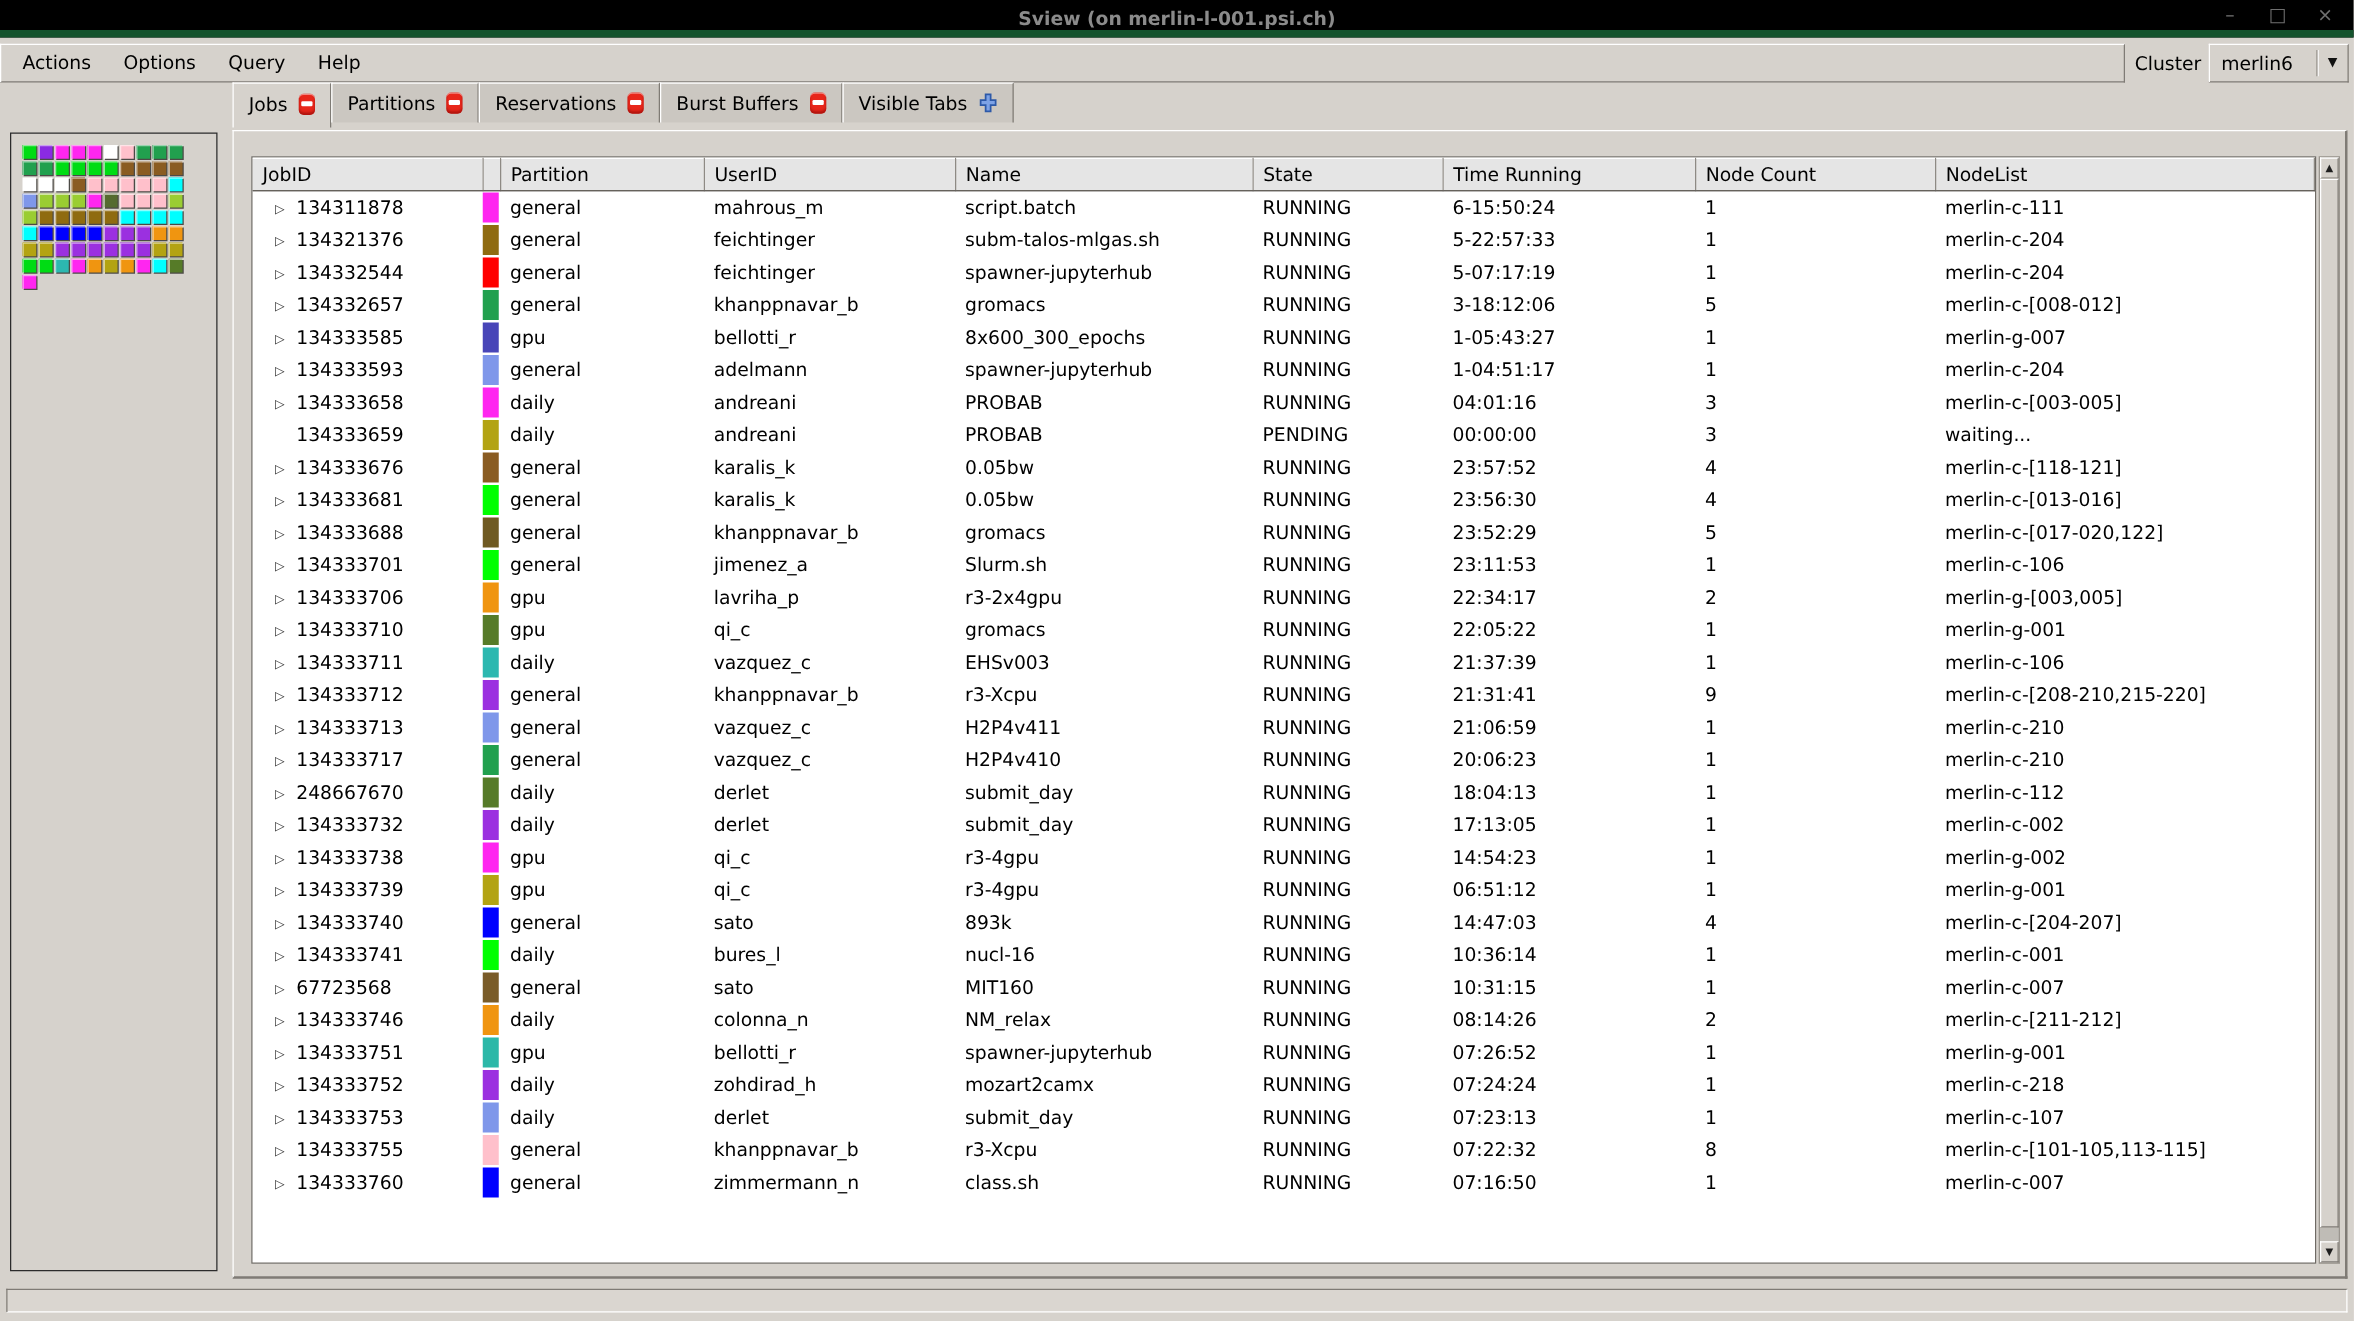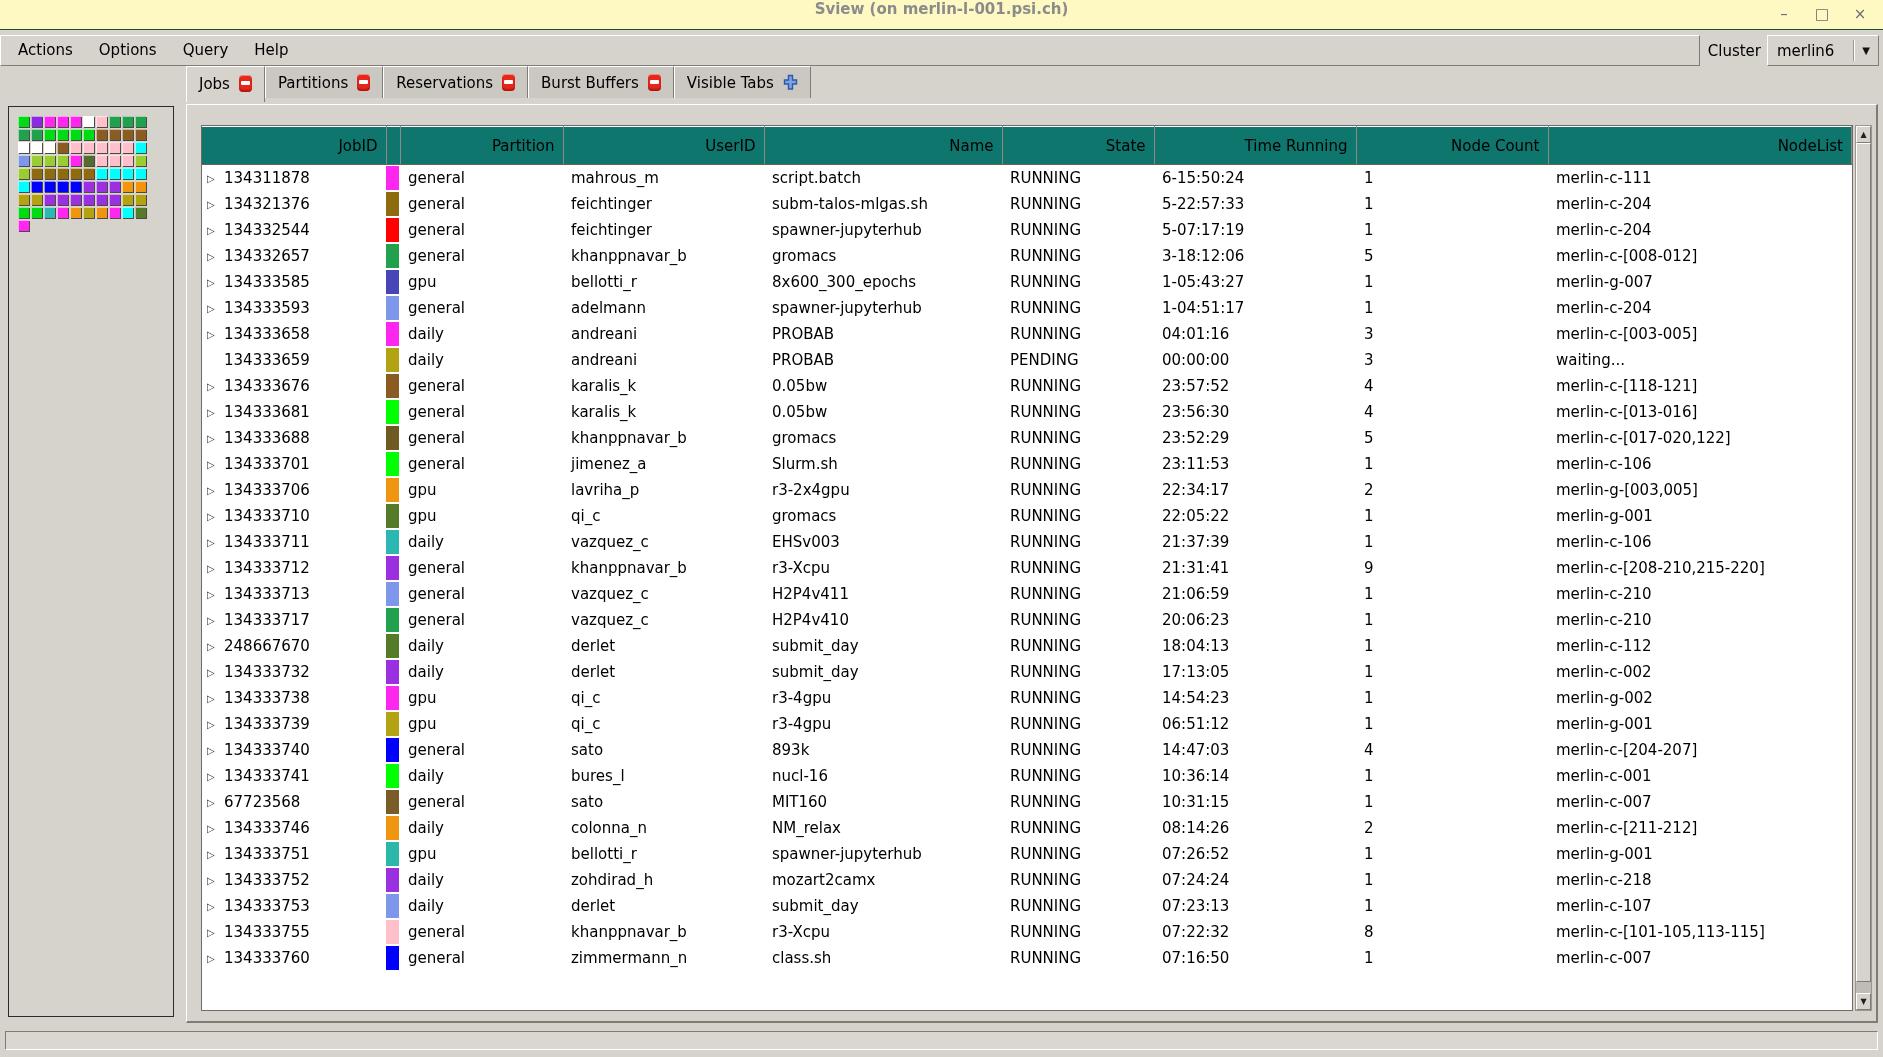--- a/index.html
+++ b/index.html
@@ -8,23 +8,23 @@
     font-family: "DejaVu Sans", "Liberation Sans", sans-serif;
     background: #d6d2cc;
     overflow: hidden;
     font-size: 15px;
     color: #000;
   }
   .window { width: 1883px; height: 1057px; display: flex; flex-direction: column; background:#d6d2cc; }
 
   
   .titlebar {
-    height: 30px; background: #fef9c3; position: relative;
-    display: flex; align-items: flex-start; justify-content: center;
-    border-bottom: 1px solid #14532d; flex: 0 0 auto;
+    height: 30px; background: #000000; position: relative;
+    display: flex; align-items: flex-end; justify-content: center;
+    border-bottom: 6px solid #14532d; flex: 0 0 auto;
   }
   .title-text { color: #8b8b8b; font-weight: bold; font-size: 15px; }
   .win-controls { position: absolute; right: 14px; top: 0; height: 100%; display: flex; align-items: center; gap: 20px; }
   .win-btn { color: #6f6f6f; font-size: 15px; width: 18px; text-align: center; cursor: default; line-height: 1; }
 
   
   .menurow { display: flex; align-items: stretch; margin-top: 5px; height: 31px; flex: 0 0 auto; }
   .menubar {
     flex: 1; display: flex; align-items: center; background: #d6d2cc;
     border-top: 1px solid #ffffff; border-left: 1px solid #ffffff;
@@ -78,30 +78,30 @@
     border-top: 1px solid #fff; border-left: 1px solid #fff;
     border-right: 2px solid #7f7b75; border-bottom: 2px solid #7f7b75;
     padding: 20px 4px 10px 14px; display: flex;
   }
   .table-frame {
     flex: 1; min-width: 0; background: #fff;
     border: 1px solid #6f6b65; overflow: hidden; display: flex; flex-direction: column;
   }
   table { width: 100%; border-collapse: collapse; table-layout: fixed; }
   th {
-    height: 38px; background: #0f766e; font-weight: normal; text-align: right;
+    height: 26px; background: #e5e5e5; font-weight: normal; text-align: left;
     padding: 0 8px; border-top: 1px solid #fff; border-right: 1px solid #8e8a84;
     border-bottom: 1px solid #66625c; white-space: nowrap; overflow: hidden; cursor: default;
   }
   th.c-color { padding: 0; }
   td {
     height: 26px; padding: 0 8px; white-space: nowrap; overflow: hidden;
     font-size: 15px; background: #fff; cursor: default;
   }
-  td.c-jobid { padding-left: 5px; margin-left: 37px; }
+  td.c-jobid { padding-left: 18px; margin-left: 37px; }
   td.c-color { padding: 0; }
   .expander { display: inline-block; width: 17px; font-size: 10px; color: #333; vertical-align: 1px; }
   .expander::before { content: "▷"; }
   .expander.hidden::before { content: ""; }
   .swatch { display: block; width: 13px; height: 24px; margin: 1px 0; }
 
   
   .vscroll { width: 17px; flex: 0 0 auto; margin-left: 2px; display: flex; flex-direction: column; background: #bfbcb6; border: 1px solid #9a968f; }
   .vs-btn {
     height: 17px; flex: 0 0 auto; background: #d6d2cc; text-align: center; line-height: 16px;

